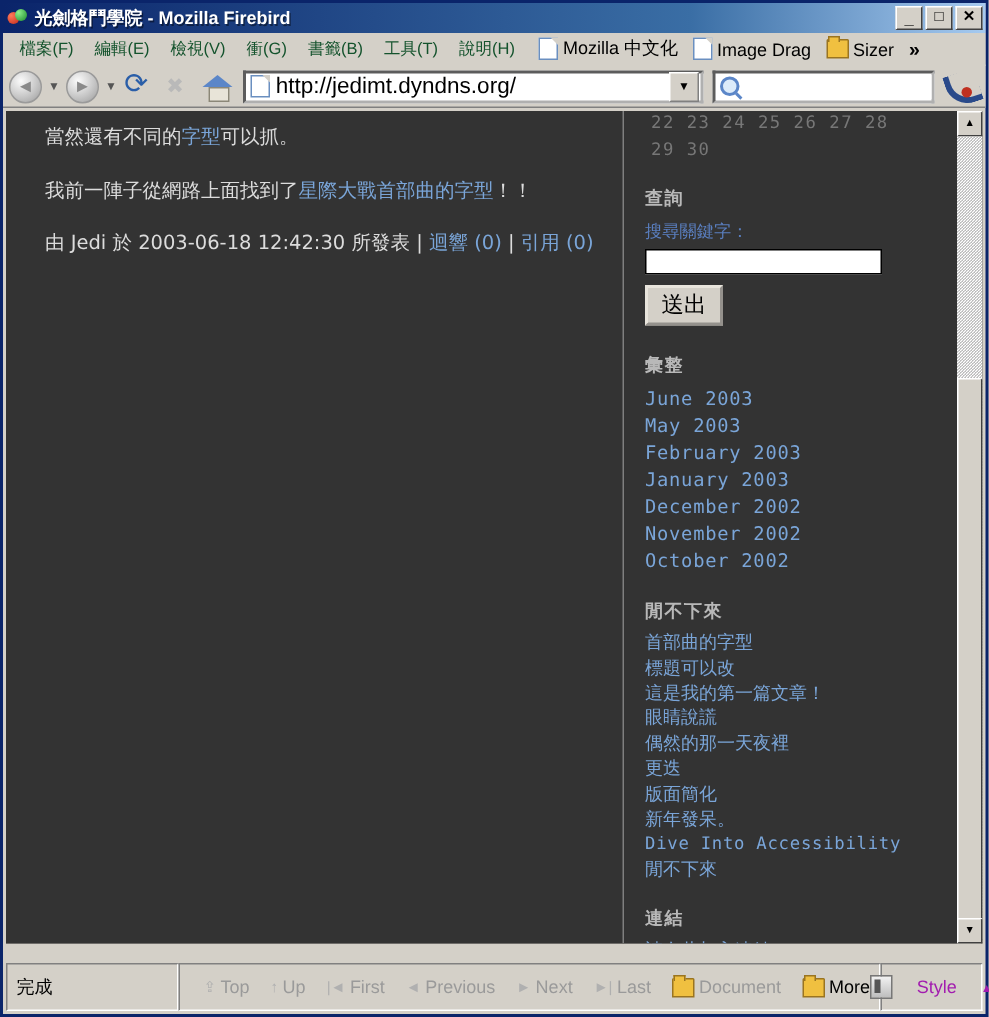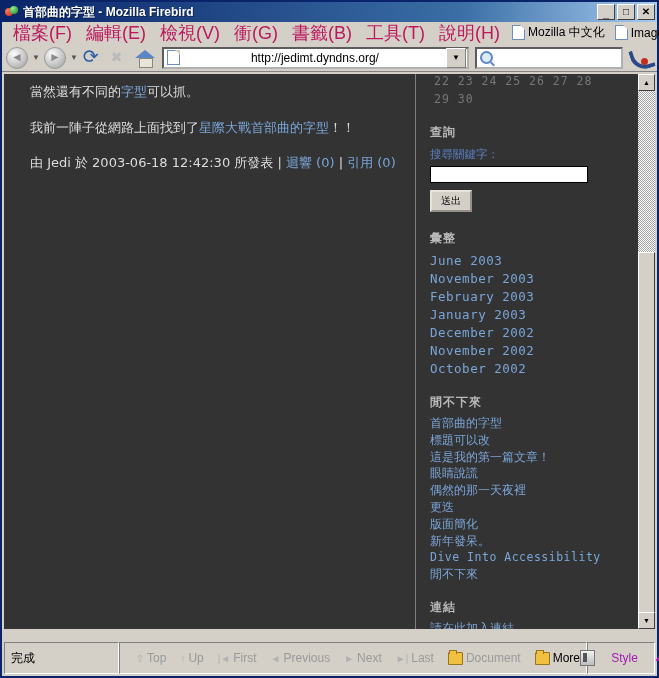--- a/index.html
+++ b/index.html
@@ -31,21 +31,21 @@
     border:1px solid;border-color:#fff #404040 #404040 #fff;
     display:flex;align-items:center;justify-content:center;
     font-size:10px;line-height:1;font-family:"Liberation Sans",sans-serif;color:#000;}
   .tb-btn span{display:block;margin-top:-1px;font-weight:bold;}
   .tb-btn.min span{margin-top:3px;font-size:11px;}
   
   .menubar{
     height:22px;display:flex;align-items:center;background:#d4d0c8;
     border-bottom:1px solid #d4d0c8;padding-left:4px;box-sizing:border-box;
   }
-  .menuitem{padding:2px 7px;font-size:18px;color:#be185d;white-space:nowrap;cursor:default;}
+  .menuitem{padding:2px 7px;font-size:11px;color:#14532d;white-space:nowrap;cursor:default;}
   .menu-sep{width:4px;}
   .bm-item{display:flex;align-items:center;gap:3px;padding:1px 5px;white-space:nowrap;font-size:12px;}
   .ic-page{width:11px;height:13px;background:#fff;border:1px solid #6a8fc0;position:relative;flex:0 0 auto;}
   .ic-page:after{content:"";position:absolute;right:-1px;top:-1px;border-width:0 5px 5px 0;
      border-style:solid;border-color:transparent #d4d0c8 transparent transparent;}
   .ic-folder{width:13px;height:11px;background:#f0c040;border:1px solid #9a7420;position:relative;flex:0 0 auto;border-radius:1px 1px 0 0;}
   .ic-folder:before{content:"";position:absolute;left:0;top:-3px;width:6px;height:3px;background:#f0c040;border:1px solid #9a7420;border-bottom:0;}
   .chev{padding:0 5px;font-weight:bold;font-size:13px;color:#000;}
   
   .navbar{
@@ -64,21 +64,21 @@
   .stop:before{content:"✖";position:absolute;left:2px;top:1px;font-size:14px;color:#b9b9b9;}
   .home{width:20px;height:18px;position:relative;}
   .home .roof{position:absolute;left:0;top:1px;width:0;height:0;border-left:10px solid transparent;
      border-right:10px solid transparent;border-bottom:8px solid #5b86c8;}
   .home .body{position:absolute;left:4px;top:9px;width:12px;height:8px;background:#e8e4d8;border:1px solid #8b8778;}
   .urlbar{
     flex:1 1 auto;height:22px;background:#fff;border:2px inset #b0b0b0;
     display:flex;align-items:center;padding:0 0 0 3px;box-sizing:border-box;margin-left:3px;
   }
   .urlbar .ic-page{margin-right:4px;}
-  .urltext{flex:1 1 auto;font-size:12px;color:#000;white-space:nowrap;overflow:hidden;text-align:center;}
+  .urltext{flex:1 1 auto;font-size:15px;color:#000;white-space:nowrap;overflow:hidden;}
   .url-drop{width:18px;height:18px;background:#d4d0c8;border:1px solid;
     border-color:#fff #808080 #808080 #fff;display:flex;align-items:center;justify-content:center;
     font-size:8px;margin-right:1px;flex:0 0 auto;}
   .searchbar{
     width:148px;height:22px;background:#fff;border:2px inset #b0b0b0;
     display:flex;align-items:center;padding-left:3px;box-sizing:border-box;margin-left:4px;flex:0 0 auto;
   }
   .ic-search{width:13px;height:13px;border:2px solid #5b86c8;border-radius:50%;
     position:relative;background:#dcebfa;flex:0 0 auto;box-sizing:border-box;}
   .ic-search:after{content:"";position:absolute;right:-4px;bottom:-3px;width:5px;height:2px;
@@ -105,21 +105,21 @@
   a{color:#7aa5d8;text-decoration:none;}
   .byline{font-size:11.5px;color:#b0b0b0;}
   .byline a{color:#7aa5d8;}
   
   .sidecol{position:absolute;left:412px;top:0;width:218px;padding:0 8px 0 14px;box-sizing:border-box;}
   .cal-row{font-size:11.5px;color:#777777;letter-spacing:1px;margin:0 0 4px 0;padding-left:4px;
     font-family:"DejaVu Sans Mono","Liberation Mono",monospace;}
   .side-h{font-size:12px;font-weight:bold;color:#b8b8b8;margin:18px 0 6px 0;letter-spacing:1px;}
   .side-lbl{font-size:11.5px;color:#5a7fc0;margin:0 0 4px 0;}
   .side-input{width:158px;height:17px;background:#fff;border:1px solid #000;box-sizing:border-box;display:block;}
-  .side-btn{margin-top:7px;padding:2px 9px;background:#d4d0c8;color:#000;font-size:10px;
+  .side-btn{margin-top:7px;padding:2px 9px;background:#d4d0c8;color:#000;font-size:15px;
     border:2px outset #e8e4dc;display:inline-block;}
   .side-link{display:block;font-size:12px;color:#7aa5d8;margin:0 0 3px 0;line-height:1.15;}
   .side-link.mono{font-family:"DejaVu Sans Mono","Liberation Mono",monospace;font-size:11.5px;letter-spacing:0.5px;}
   .arch-link{display:block;font-size:12.5px;color:#7aa5d8;margin:0 0 3px 0;
     font-family:"DejaVu Sans Mono","Liberation Mono",monospace;letter-spacing:0.5px;}
   
   .vscroll{position:absolute;right:0;top:0;width:17px;bottom:0;background:#d4d0c8;}
   .sb-btn{width:17px;height:17px;background:#d4d0c8;border:1px solid;
     border-color:#fff #404040 #404040 #fff;box-sizing:border-box;
     display:flex;align-items:center;justify-content:center;font-size:7px;color:#000;}
@@ -151,21 +151,21 @@
 </head>
 <body>
 
 <div class="window">
 
   <div class="titlebar">
     <span class="tb-icon">
       <span class="b1"></span>
         <span class="b2"></span>
     </span>
-    <span class="tb-title">首部曲的字型 - Mozilla Firebird</span>
+    <span class="tb-title">光劍格鬥學院 - Mozilla Firebird</span>
     <span class="tb-btns">
       <span class="tb-btn min">
           <span>_</span>
         </span>
       <span class="tb-btn">
           <span>□</span>
         </span>
       <span class="tb-btn">
           <span>✕</span>
         </span>
@@ -254,21 +254,21 @@
         <div class="cal-row">22  23  24  25  26  27  28</div>
         <div class="cal-row">29  30</div>
 
         <div class="side-h">查詢</div>
         <div class="side-lbl">搜尋關鍵字：</div>
         <input class="side-input" style="">
         <div class="side-btn">送出</div>
 
         <div class="side-h">彙整</div>
         <a class="arch-link" href="#">June 2003</a>
-        <a class="arch-link" href="#">November 2003</a>
+        <a class="arch-link" href="#">May 2003</a>
         <a class="arch-link" href="#">February 2003</a>
         <a class="arch-link" href="#">January 2003</a>
         <a class="arch-link" href="#">December 2002</a>
         <a class="arch-link" href="#">November 2002</a>
         <a class="arch-link" href="#">October 2002</a>
 
         <div class="side-h">閒不下來</div>
         <a class="side-link" href="#">首部曲的字型</a>
         <a class="side-link" href="#">標題可以改</a>
         <a class="side-link" href="#">這是我的第一篇文章！</a>

